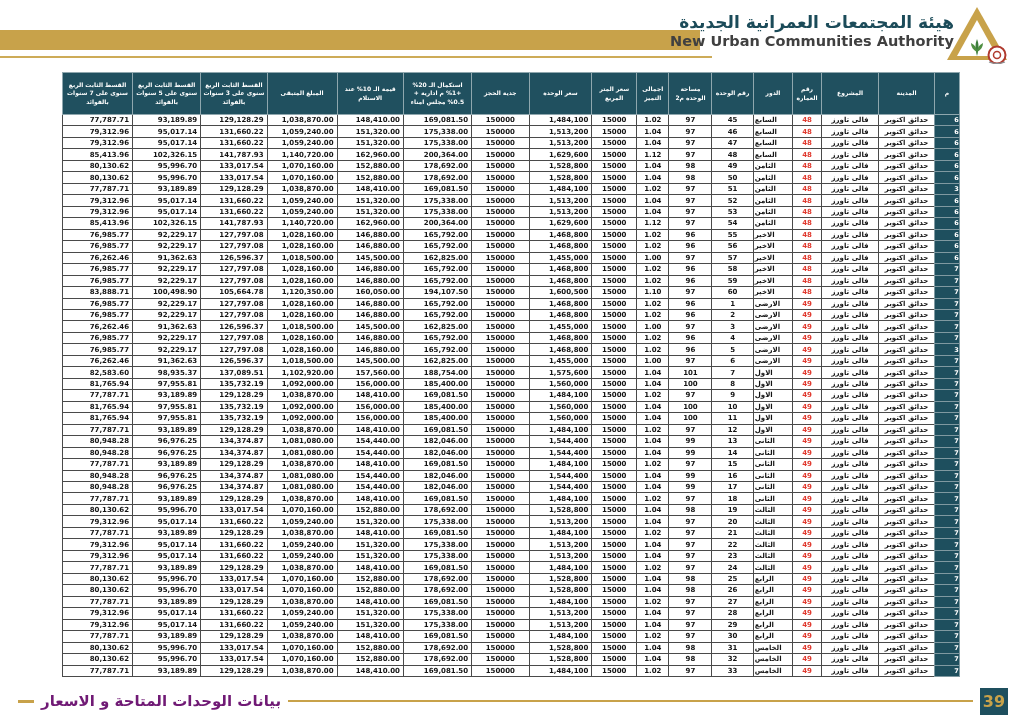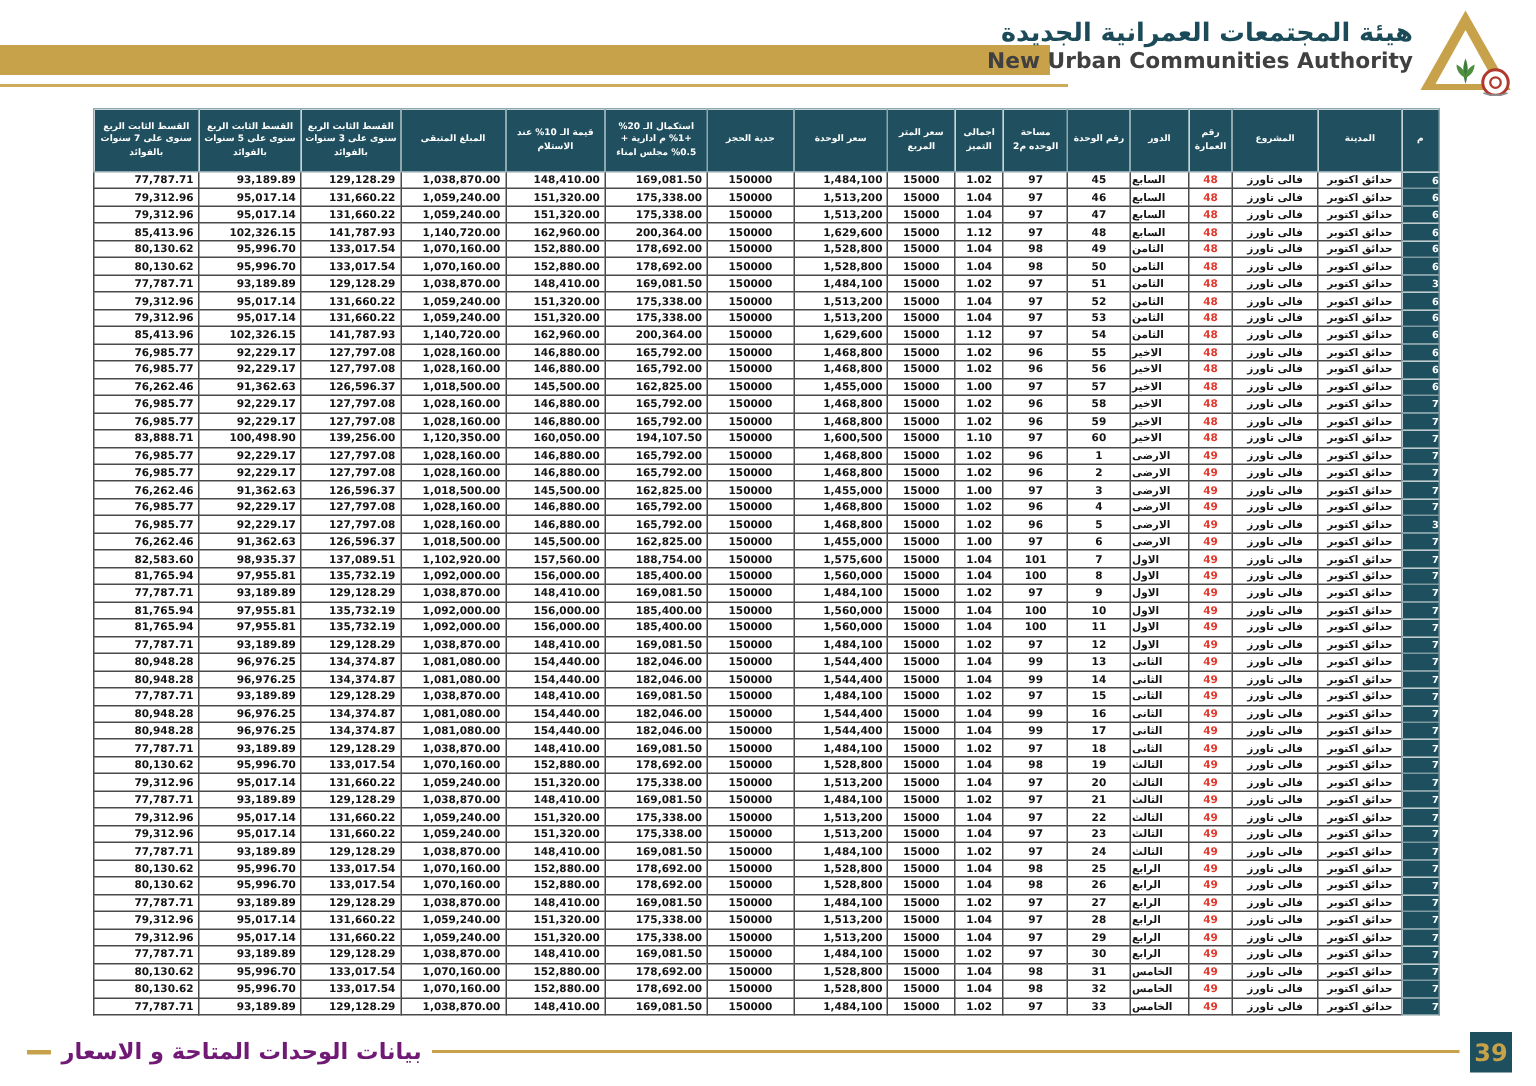--- a/index.html
+++ b/index.html
@@ -5,21 +5,21 @@
   * { margin:0; padding:0; box-sizing:border-box; }
   html,body { background:#ffffff; }
   .page {
     position:relative; width:1024px; height:724px; background:#ffffff;
     font-family:"DejaVu Sans", sans-serif; overflow:hidden;
   }
 
   
   .gold-bar  { position:absolute; left:0; top:30px;  width:700px; height:20px; background:#c8a24a; }
   .gold-line { position:absolute; left:0; top:56px;  width:712px; height:2px;  background:#cfas55; background:#cdab58; }
-  .titles    { position:absolute; top:12px; right:82px; text-align:right; direction:rtl; }
+  .titles    { position:absolute; top:12px; right:70px; text-align:right; direction:rtl; }
   .title-ar  { color:#1b4b59; font-size:17px; font-weight:700; line-height:1.25; }
   .title-en  { color:#404040; font-size:14.5px; font-weight:700; direction:ltr;text-align:right; }
   .logo      { position:absolute; top:6px; right:14px; width:66px; height:58px; }
 
   
   .table-wrap { position:absolute; left:62px; top:72px; width:898px; }
   table { width:100%; border-collapse:collapse; direction:rtl; table-layout:fixed;
           border:1.5px solid #222; }
   thead tr { height:42px; }
   th {
@@ -409,21 +409,21 @@
             <td class="c-floor">الاخير</td>
             <td>60</td>
             <td>97</td>
             <td>1.10</td>
             <td>15000</td>
             <td class="c-num">1,600,500</td>
             <td>150000</td>
             <td class="c-num">194,107.50</td>
             <td class="c-num">160,050.00</td>
             <td class="c-num">1,120,350.00</td>
-            <td class="c-num">139,256.00</td>
+            <td class="c-num">105,664.78</td>
             <td class="c-num">100,498.90</td>
             <td class="c-num">83,888.71</td>
           </tr>
           <tr>
             <td class="c-id">703</td>
             <td>حدائق اكتوبر</td>
             <td>فالى تاورز</td>
             <td class="c-red">49</td>
             <td class="c-floor">الارضى</td>
             <td>1</td>

